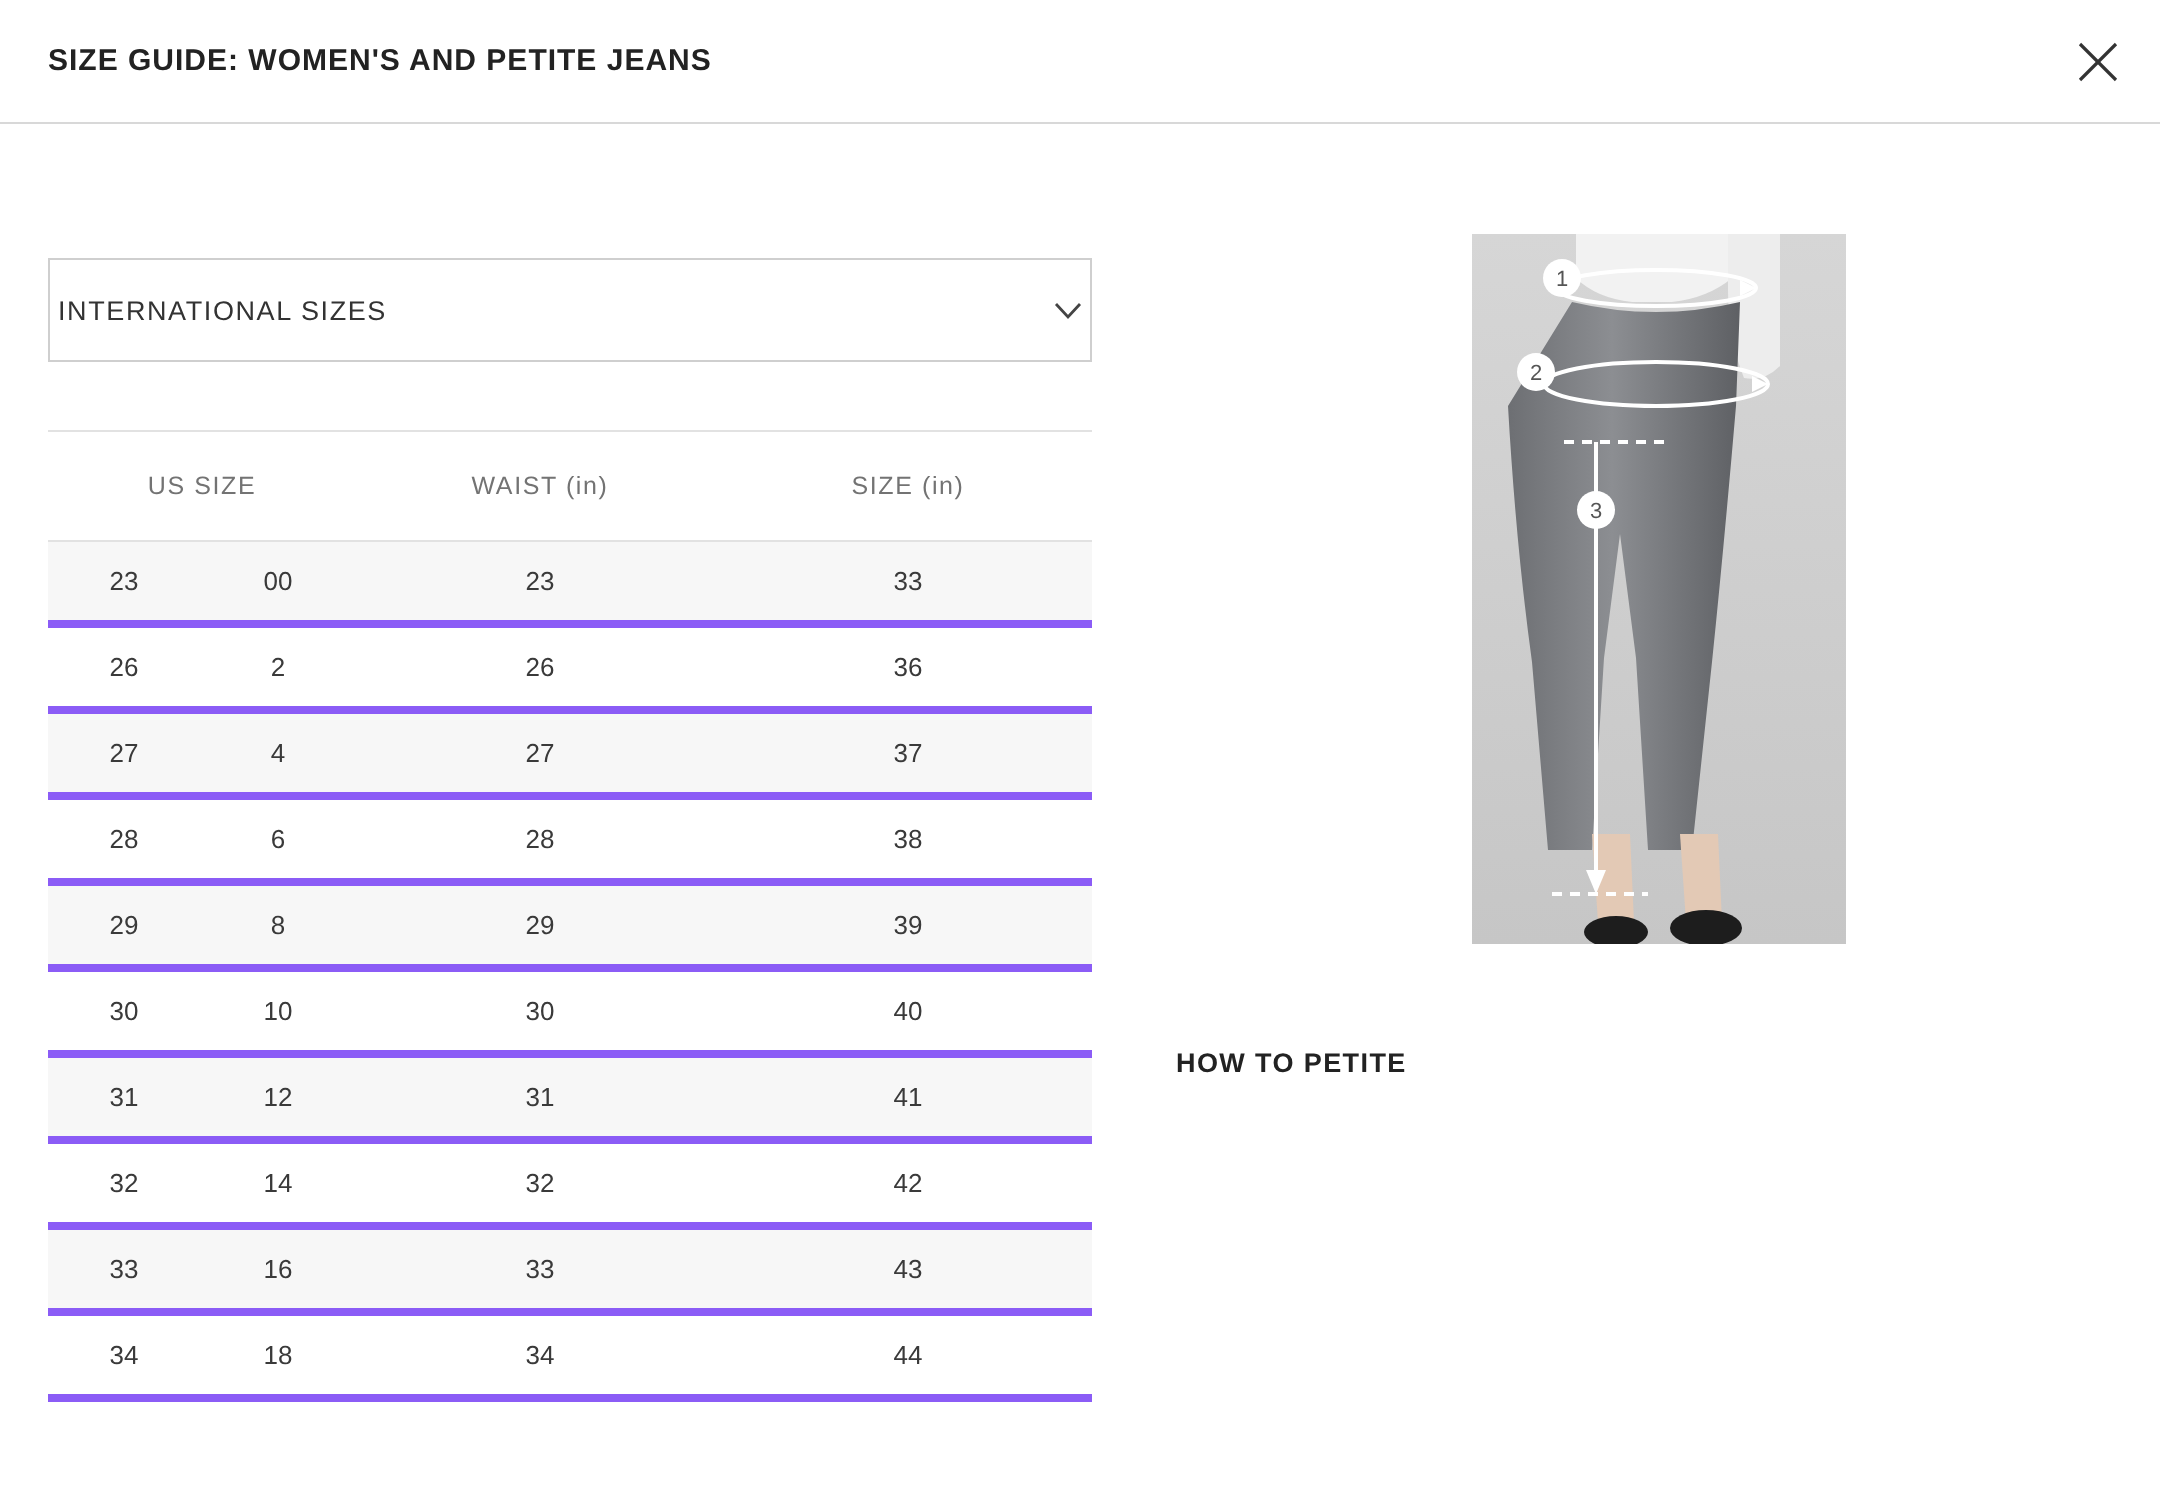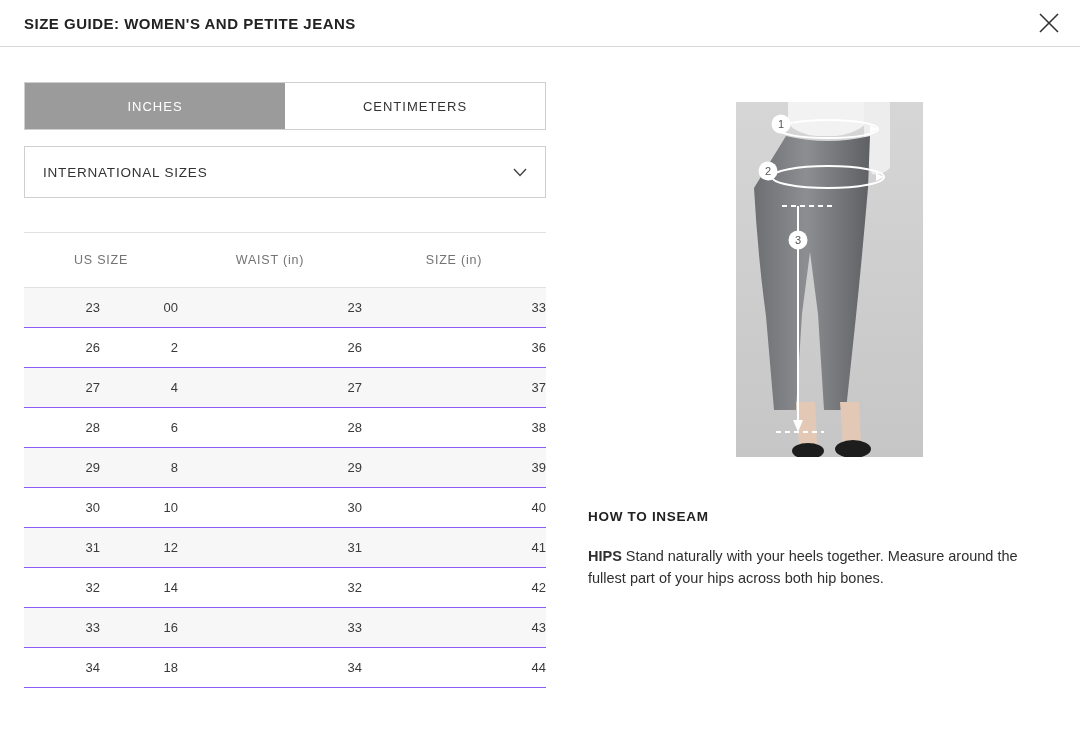--- a/index.html
+++ b/index.html
@@ -10,21 +10,21 @@
     height: 755px;
     background: #ffffff;
     font-family: "Liberation Sans", sans-serif;
     color: #2b2b2b;
     overflow: hidden;
   }
 
   
   .modal-header {
     position: relative;
-    height: 47px;
+    height: 62px;
     border-bottom: 1px solid #d8d8d8;
     display: flex;
     align-items: center;
   }
   .modal-title {
     font-size: 15px;
     font-weight: bold;
     letter-spacing: 0.5px;
     color: #222;
     padding-left: 24px;
@@ -80,28 +80,28 @@
     border: none;
     font-family: "Liberation Sans", sans-serif;
   }
   .unit-tab.active {
     background: #9b9b9b;
     color: #ffffff;
   }
 
   
   .size-select {
-    margin-top: 16px;
+    margin-top: 32px;
     width: 522px;
     height: 52px;
     border: 1px solid #cfcfcf;
     display: flex;
     align-items: center;
     justify-content: space-between;
-    padding: 0 18px;
+    padding: 0 4px;
     font-size: 13.5px;
     letter-spacing: 0.8px;
     color: #333;
     cursor: pointer;
     background: #fff;
   }
   .chev {
     font-size: 13px;
     color: #555;
     line-height: 1;
@@ -120,23 +120,23 @@
     letter-spacing: 0.8px;
     color: #737373;
     padding: 20px 0;
     border-top: 1px solid #e2e2e2;
     border-bottom: 1px solid #e2e2e2;
     text-align: center;
   }
   .size-table td {
     font-size: 13px;
     color: #3a3a3a;
-    text-align: right;
+    text-align: center;
     padding: 12px 0;
-    border-bottom: 1px solid #8b5cf6;
+    border-bottom: 4px solid #8b5cf6;
   }
   .size-table tbody tr:nth-child(odd) td {
     background: #f7f7f7;
   }
   .col-a { width: 76px; }
   .col-b { width: 78px; }
   .col-c { width: 184px; }
   .col-d { width: 184px; }
 
   
@@ -177,24 +177,20 @@
       <line x1="4" y1="4" x2="22" y2="22" stroke="#333" stroke-width="1.6"></line>
       <line x1="22" y1="4" x2="4" y2="22" stroke="#333" stroke-width="1.6"></line>
     </svg>
   </button>
 </div>
 
 <div class="body-wrap">
 
   <div class="left-col">
 
-    <div class="unit-toggle">
-      <button class="unit-tab active">INCHES</button>
-      <button class="unit-tab">CENTIMETERS</button>
-    </div>
 
     <div class="size-select">
       <span>INTERNATIONAL SIZES</span>
       <span class="chev">
         <svg width="14" height="9" viewBox="0 0 14 9">
           <polyline points="1,1 7,7.5 13,1" fill="none" stroke="#444" stroke-width="1.4"></polyline>
         </svg>
       </span>
     </div>
 
@@ -318,21 +314,18 @@
 
         <circle cx="45" cy="22" r="9.5" fill="#ffffff"></circle>
         <text x="45" y="26" font-size="11" text-anchor="middle" fill="#555" font-family="Liberation Sans, sans-serif">1</text>
         <circle cx="32" cy="69" r="9.5" fill="#ffffff"></circle>
         <text x="32" y="73" font-size="11" text-anchor="middle" fill="#555" font-family="Liberation Sans, sans-serif">2</text>
         <circle cx="62" cy="138" r="9.5" fill="#ffffff"></circle>
         <text x="62" y="142" font-size="11" text-anchor="middle" fill="#555" font-family="Liberation Sans, sans-serif">3</text>
       </svg>
     </div>
 
-    <h2 class="howto-title">HOW TO INSEAM</h2>
-
-
-    <p class="howto-p">
-      <b>HIPS</b><span> Stand naturally with your heels together. Measure around the fullest part of your hips across both hip bones.</span>
-    </p>
+    <h2 class="howto-title">HOW TO PETITE</h2>
+
+
 
   </div>
 </div>
 
 </body></html>

